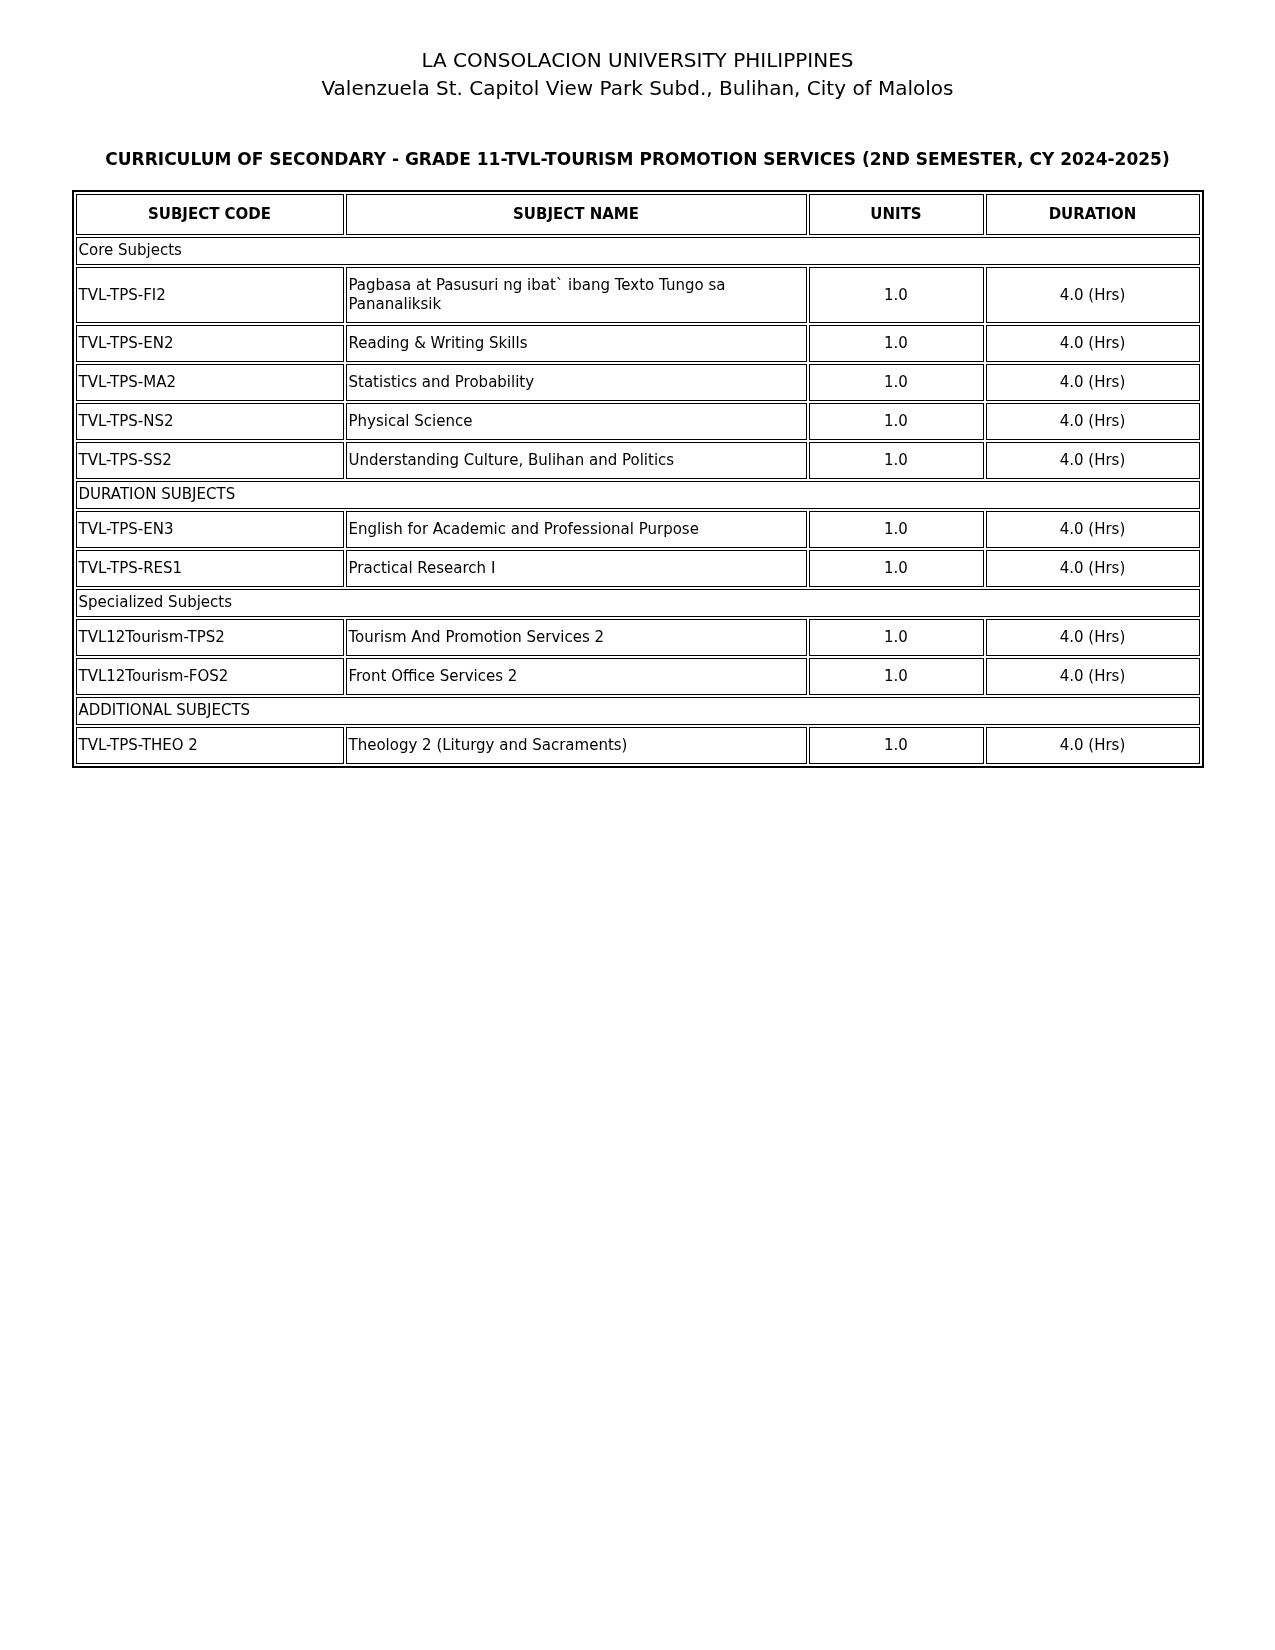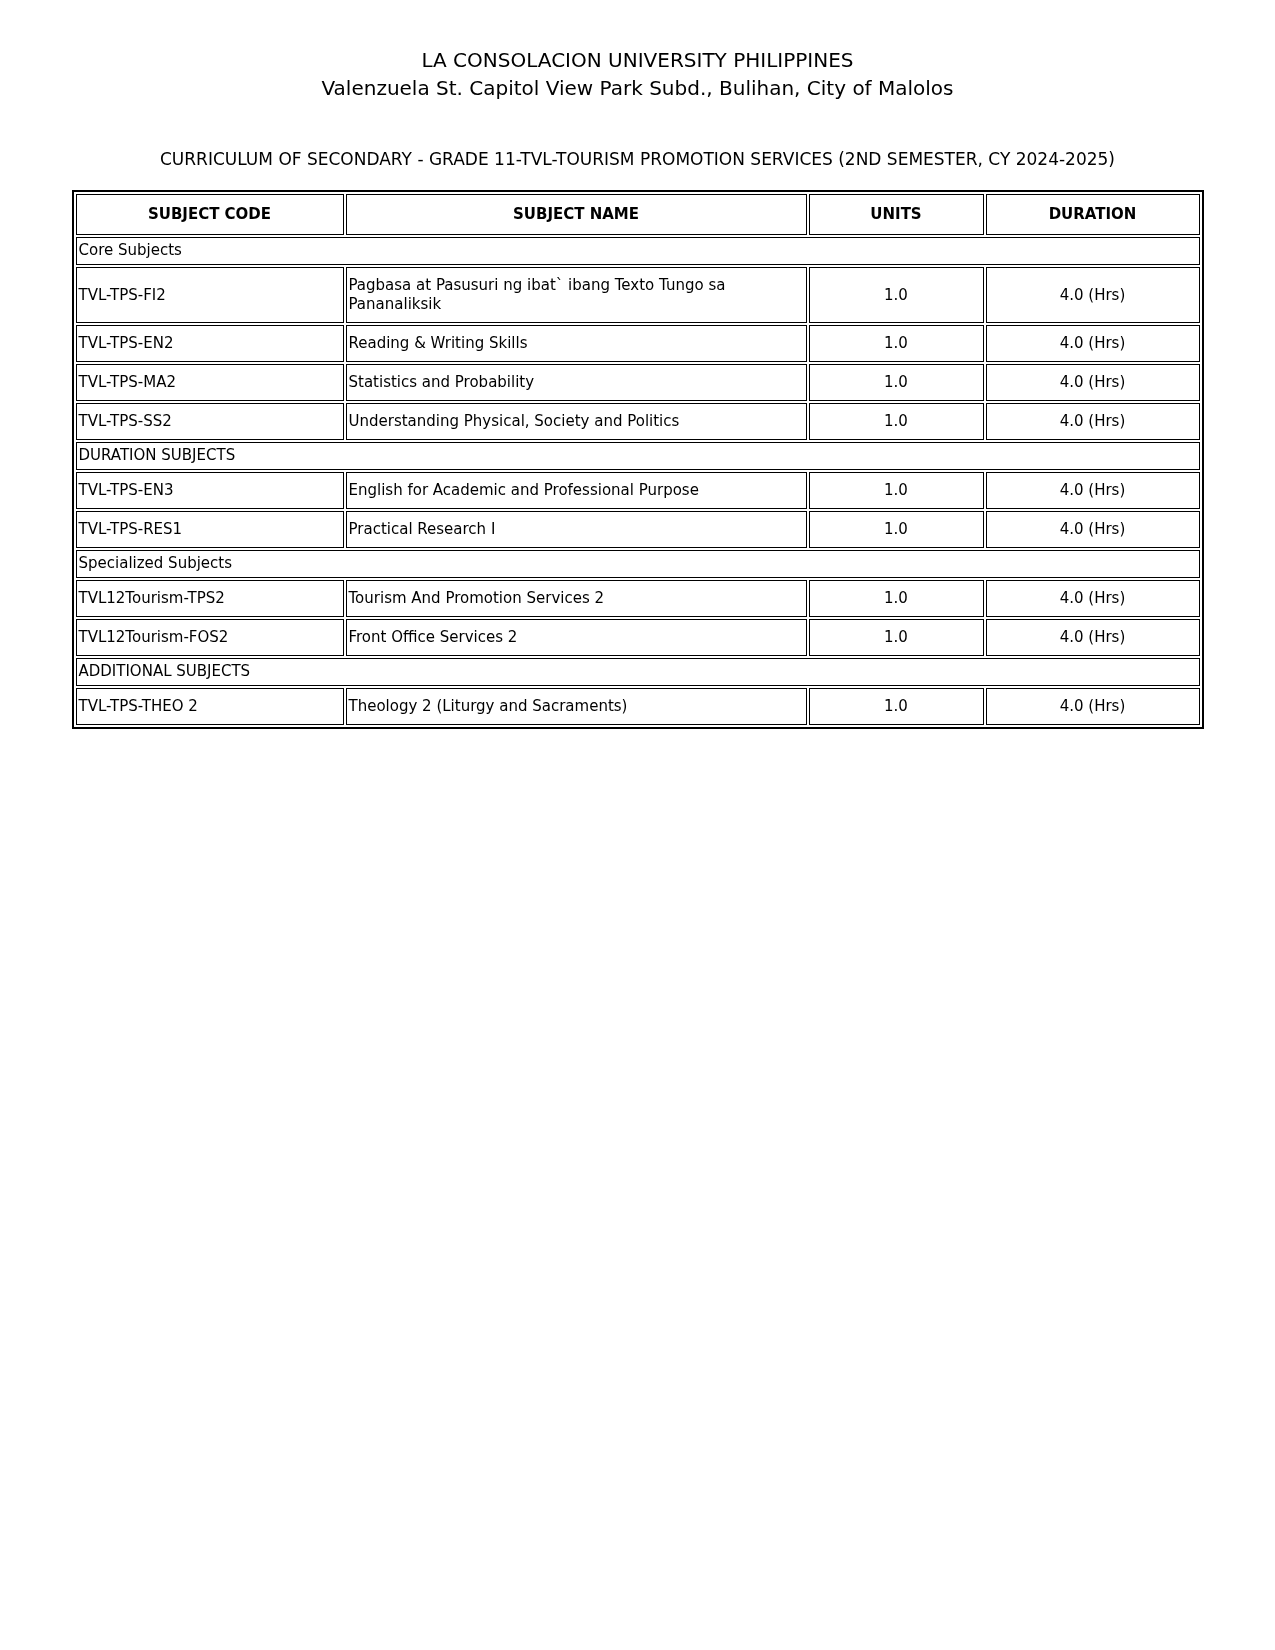--- a/index.html
+++ b/index.html
@@ -20,21 +20,21 @@
   .univ-header {
     padding-top: 46px;
     text-align: center;
     font-size: 20px;
     line-height: 28px;
     color: #000000;
   }
   .curriculum-title {
     margin-top: 47px;
     text-align: center;
-    font-weight: normal;
+    font-weight: bold;
     font-size: 17px;
     line-height: 21px;
     color: #000000;
     white-space: nowrap;
   }
   table.curriculum {
     margin: 20px auto 0 auto;
     border-collapse: separate;
     border-spacing: 2px;
     border: 2px solid #000000;
@@ -115,22 +115,28 @@
         <td class="units-cell">1.0</td>
         <td class="duration-cell">4.0 (Hrs)</td>
       </tr>
       <tr>
         <td class="code-cell">TVL-TPS-MA2</td>
         <td class="name-cell">Statistics and Probability</td>
         <td class="units-cell">1.0</td>
         <td class="duration-cell">4.0 (Hrs)</td>
       </tr>
       <tr>
+        <td class="code-cell">TVL-TPS-NS2</td>
+        <td class="name-cell">Physical Science</td>
+        <td class="units-cell">1.0</td>
+        <td class="duration-cell">4.0 (Hrs)</td>
+      </tr>
+      <tr>
         <td class="code-cell">TVL-TPS-SS2</td>
-        <td class="name-cell">Understanding Physical, Society and Politics</td>
+        <td class="name-cell">Understanding Culture, Bulihan and Politics</td>
         <td class="units-cell">1.0</td>
         <td class="duration-cell">4.0 (Hrs)</td>
       </tr>
       <tr>
         <td class="section-cell" colspan="4">DURATION SUBJECTS</td>
       </tr>
       <tr>
         <td class="code-cell">TVL-TPS-EN3</td>
         <td class="name-cell">English for Academic and Professional Purpose</td>
         <td class="units-cell">1.0</td>

